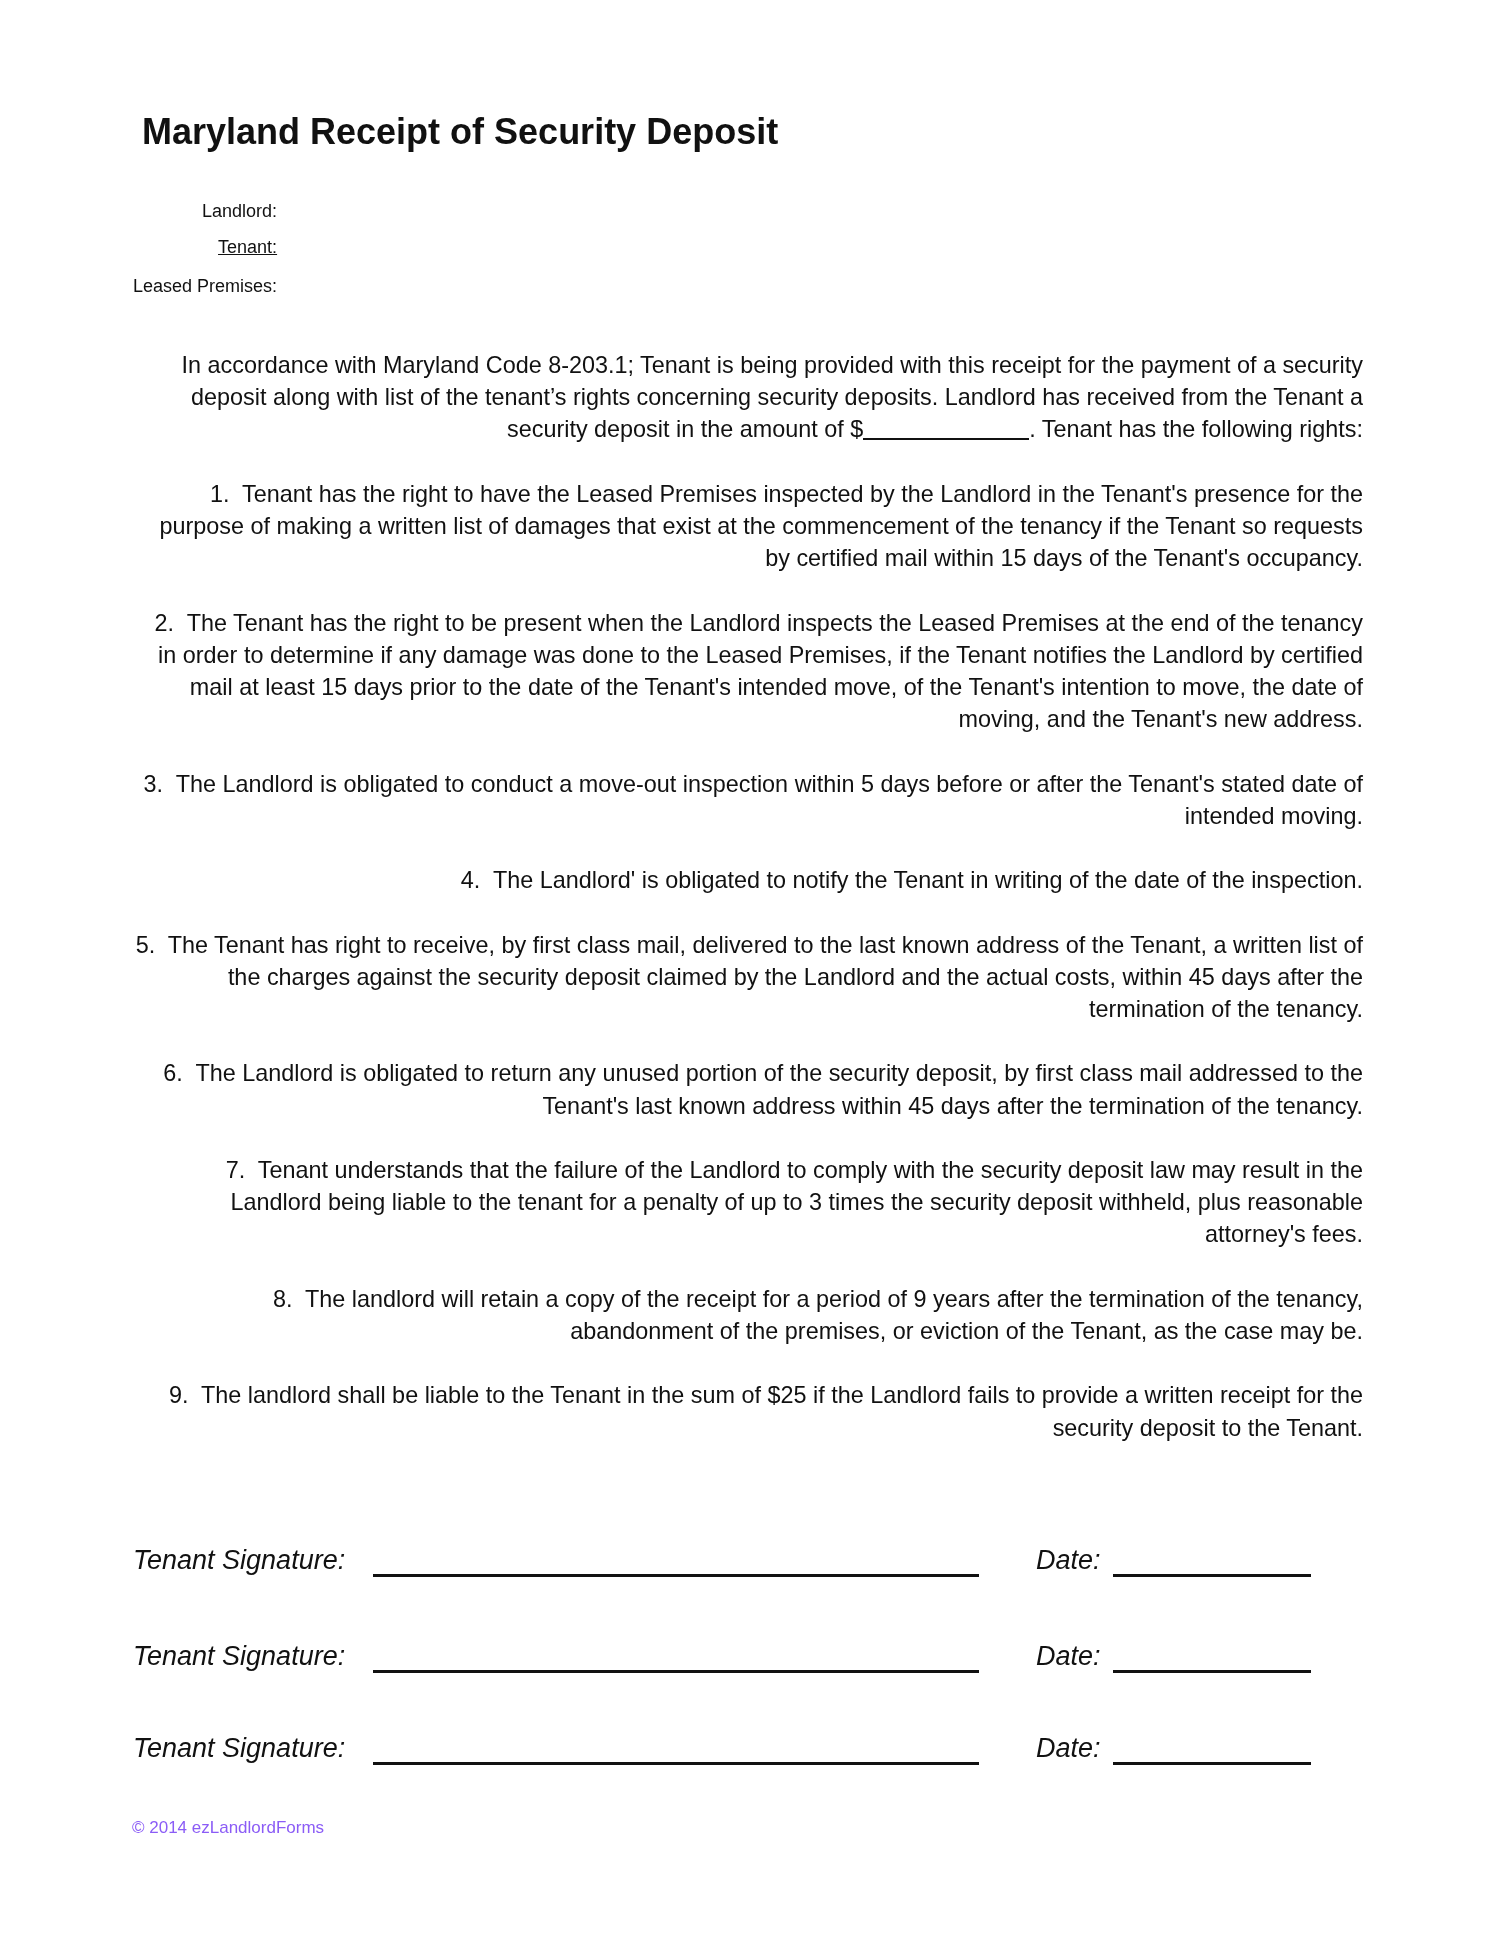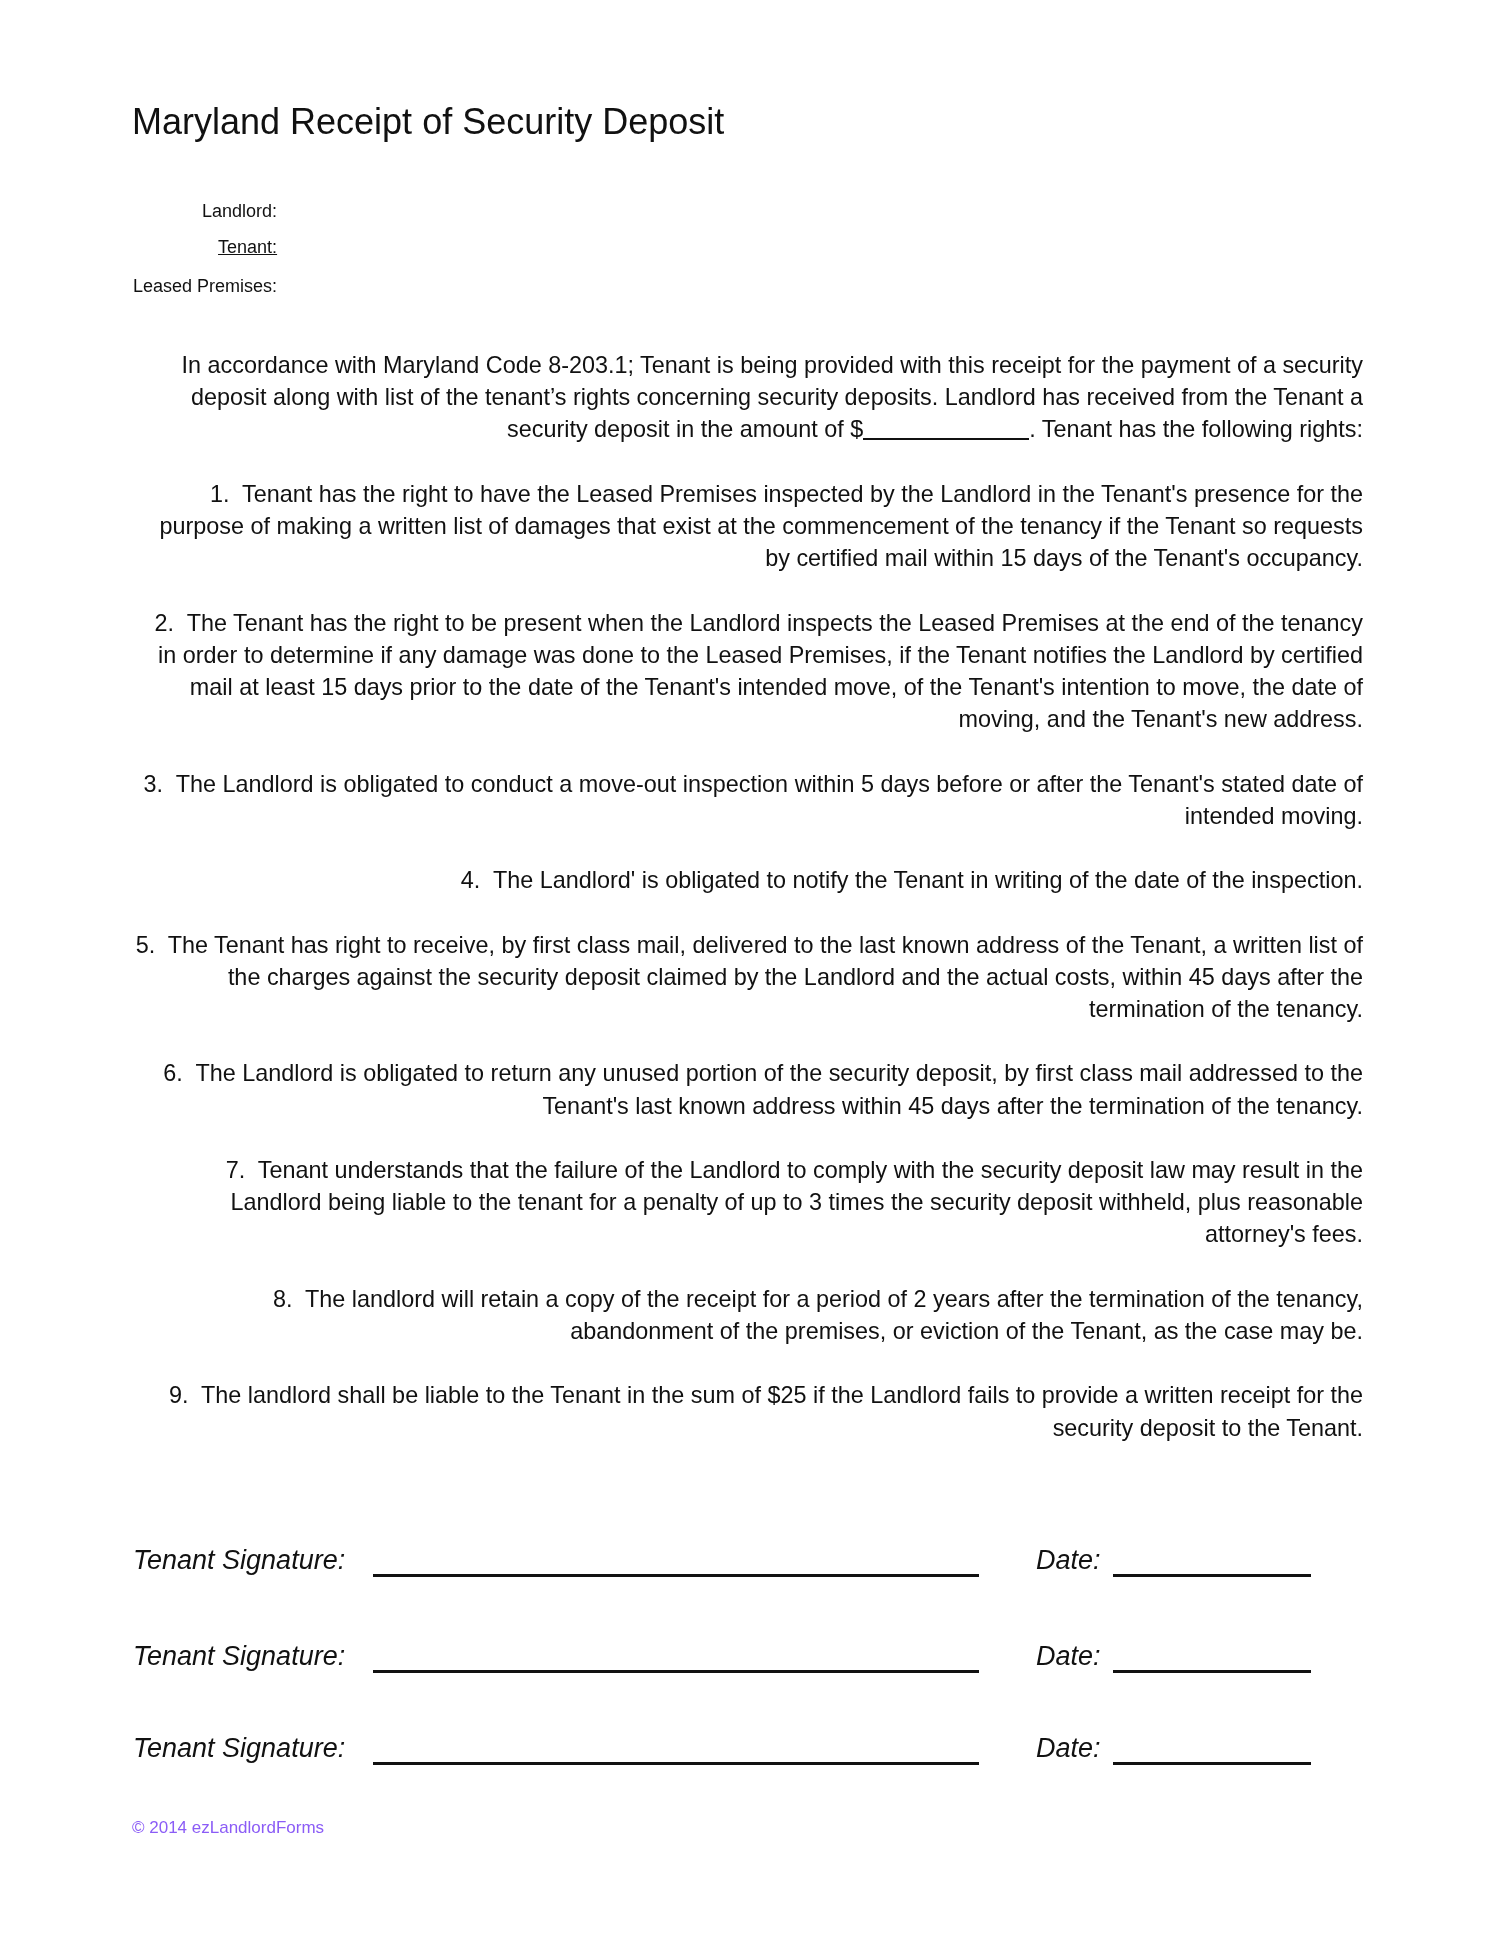--- a/index.html
+++ b/index.html
@@ -19,23 +19,23 @@
       position: absolute;
       left: 0; top: 0;
       width: 1500px;
       height: 1942px;
       background: #ffffff;
     }
     .title {
       position: absolute;
       left: 132px;
       top: 100px;
-      margin: 0;
+      margin: 10px;
       font-size: 36px;
-      font-weight: normal;
+      font-weight: bold;
       line-height: 44px;
       letter-spacing: 0;
       white-space: nowrap;
     }
     .parties {
       position: absolute;
       left: 133px;
       top: 196px;
       font-size: 18px;
       text-align: right;
@@ -144,21 +144,21 @@
     <p class="para"><span>3.</span>&nbsp; <span>The Landlord is obligated to conduct a move-out inspection within 5 days before or after the Tenant's stated date of intended moving.</span></p>
 
     <p class="para"><span>4.</span>&nbsp; <span>The Landlord' is obligated to notify the Tenant in writing of the date of the inspection.</span></p>
 
     <p class="para"><span>5.</span>&nbsp; <span>The Tenant has right to receive, by first class mail, delivered to the last known address of the Tenant, a written list of the charges against the security deposit claimed by the Landlord and the actual costs, within 45 days after the termination of the tenancy.</span></p>
 
     <p class="para"><span>6.</span>&nbsp; <span>The Landlord is obligated to return any unused portion of the security deposit, by first class mail addressed to the Tenant's last known address within 45 days after the termination of the tenancy.</span></p>
 
     <p class="para"><span>7.</span>&nbsp; <span>Tenant understands that the failure of the Landlord to comply with the security deposit law may result in the Landlord being liable to the tenant for a penalty of up to 3 times the security deposit withheld, plus reasonable attorney's fees.</span></p>
 
-    <p class="para"><span>8.</span>&nbsp; <span>The landlord will retain a copy of the receipt for a period of 2 years after the termination of the tenancy, abandonment of the premises, or eviction of the Tenant, as the case may be.</span></p>
+    <p class="para"><span>8.</span>&nbsp; <span>The landlord will retain a copy of the receipt for a period of 9 years after the termination of the tenancy, abandonment of the premises, or eviction of the Tenant, as the case may be.</span></p>
 
     <p class="para"><span>9.</span>&nbsp; <span>The landlord shall be liable to the Tenant in the sum of $25 if the Landlord fails to provide a written receipt for the security deposit to the Tenant.</span></p>
   </div>
 
   <div class="sig-block">
     <div class="sig-row" style="top:0px;">
       <span class="sig-label">Tenant Signature:</span>
       <span class="sig-line"></span>
       <span class="date-label">Date:</span>
       <span class="date-line"></span>

